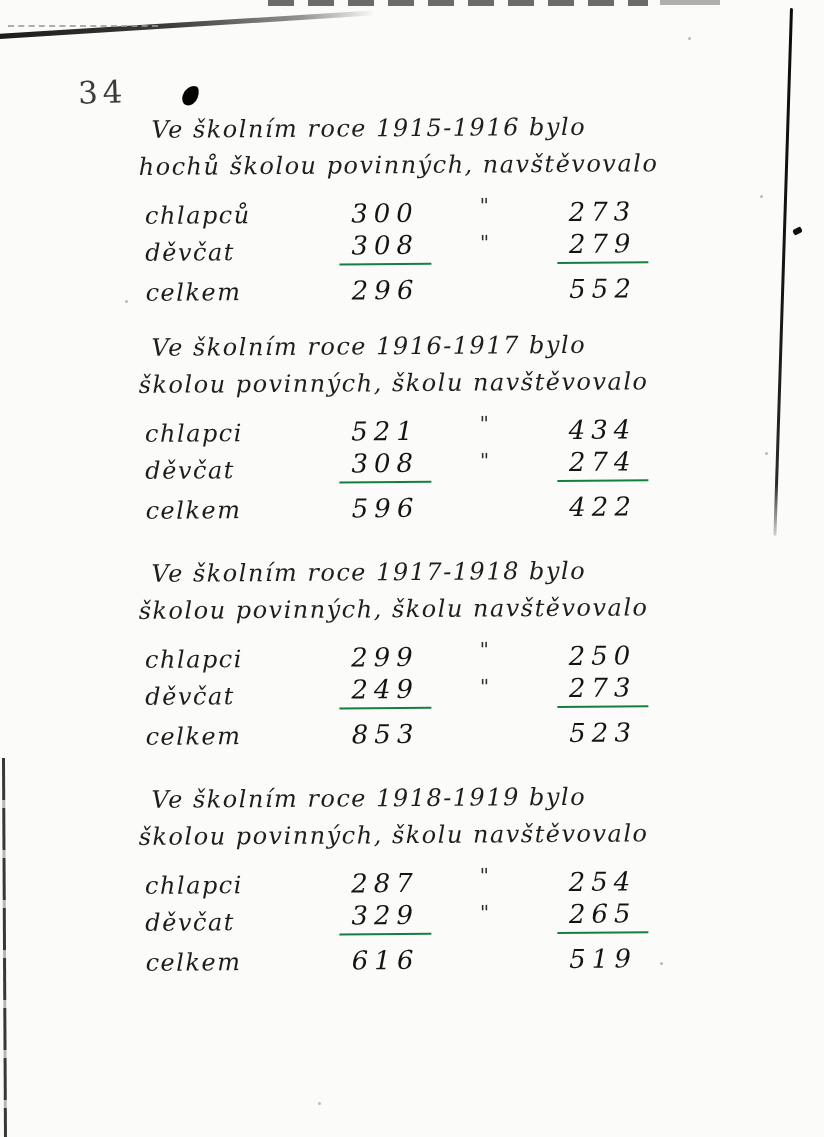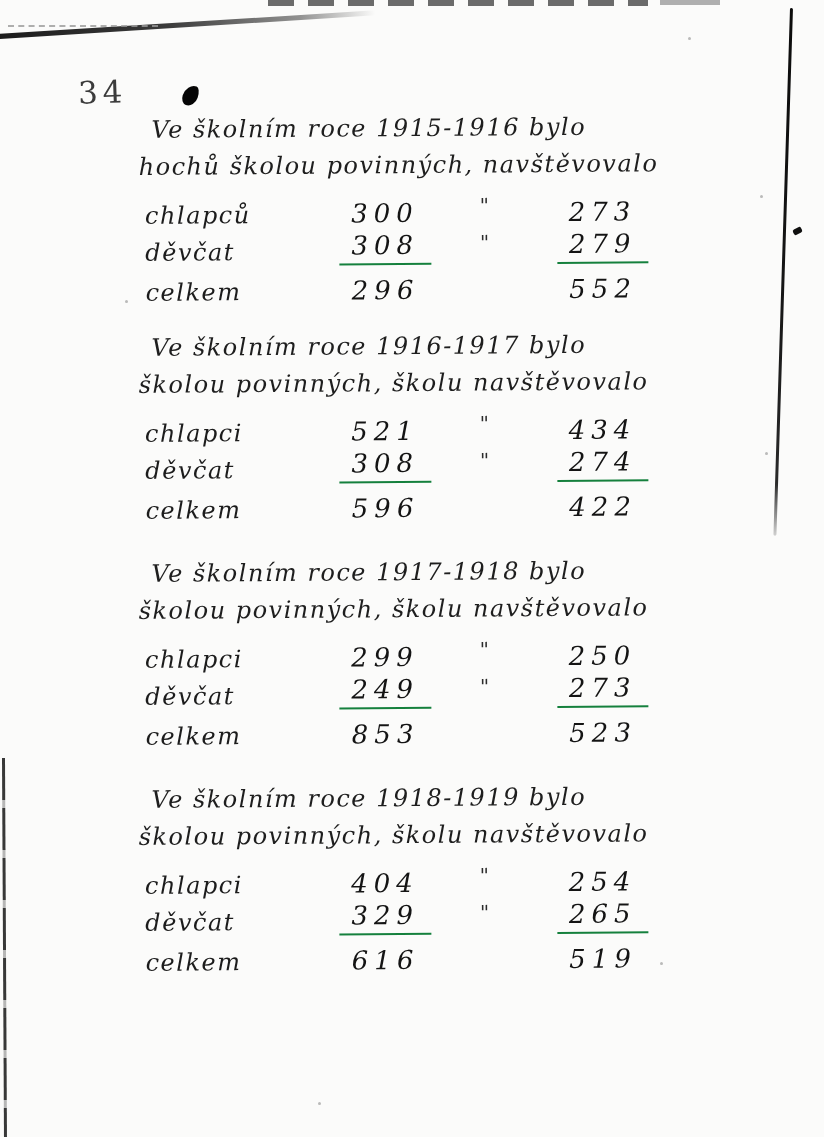--- a/index.html
+++ b/index.html
@@ -144,21 +144,21 @@
       </div>
     </div>
   </section>
 
   <section class="block" style="top:780px">
     <div class="heading hw">Ve školním roce 1918-1919 bylo</div>
     <div class="subheading hw">školou povinných, školu navštěvovalo</div>
     <div class="rows">
       <div class="row">
         <span class="lbl hw">chlapci</span>
-        <span class="num hw">404</span>
+        <span class="num hw">287</span>
         <span class="ditto hw">"</span>
         <span class="num hw">254</span>
       </div>
       <div class="row sum">
         <span class="lbl hw">děvčat</span>
         <span class="num hw">329</span>
         <span class="ditto hw">"</span>
         <span class="num hw">265</span>
       </div>
       <div class="row total">

